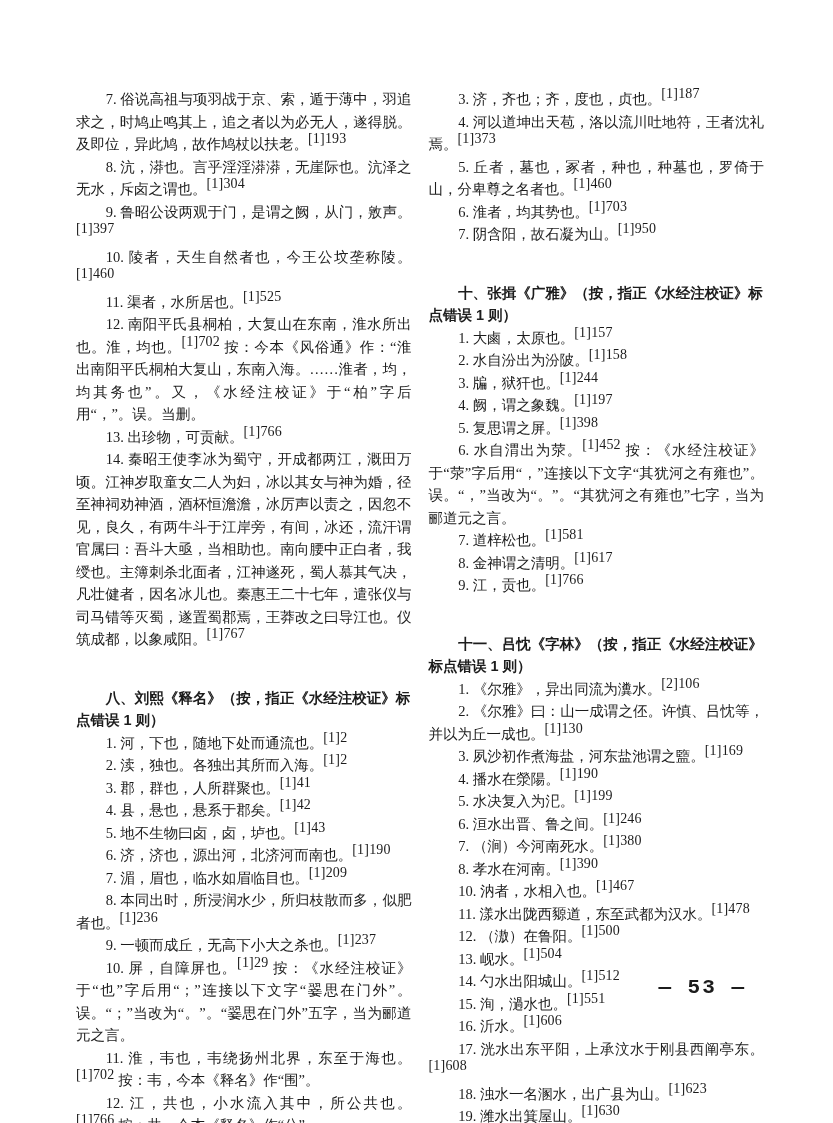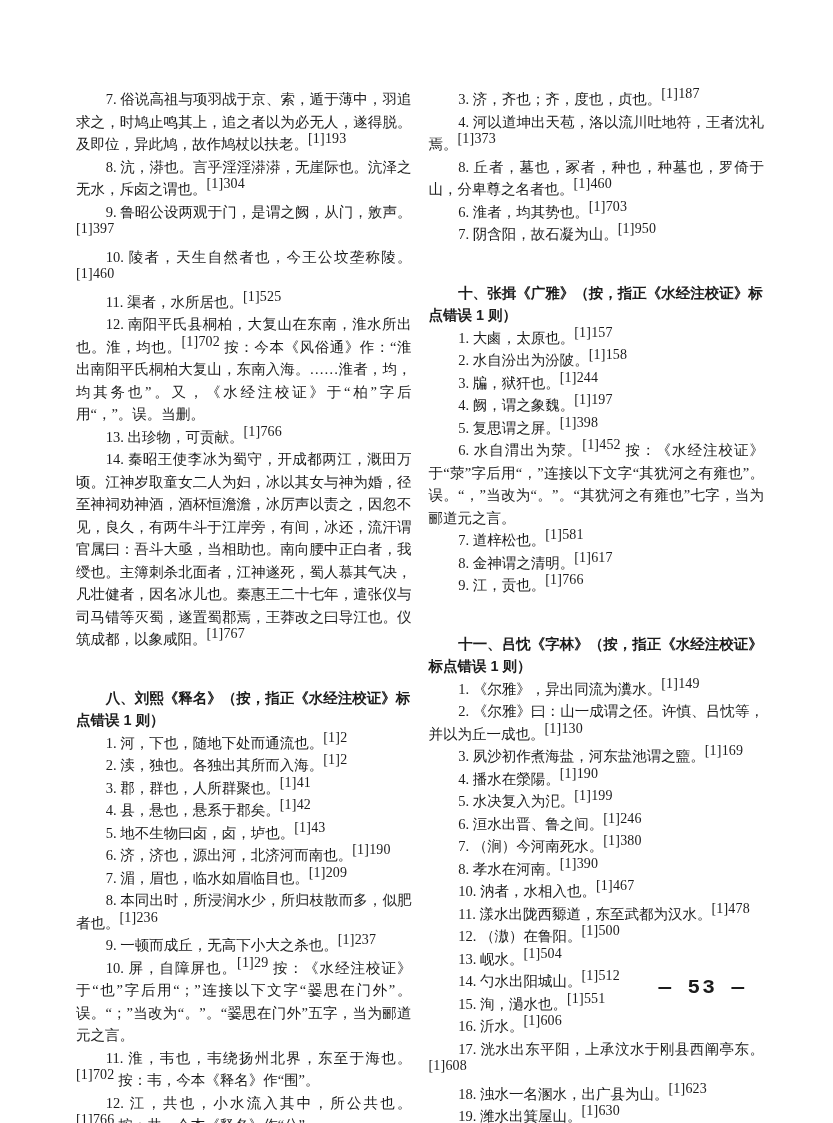--- a/index.html
+++ b/index.html
@@ -83,35 +83,35 @@
         <p class="body"><span>8. 本同出时，所浸润水少，所归枝散而多，似肥者也。</span><sup class="ref">[1]236</sup></p>
         <p class="body"><span>9. 一顿而成丘，无高下小大之杀也。</span><sup class="ref">[1]237</sup></p>
         <p class="body"><span>10. 屏，自障屏也。</span><sup class="ref">[1]29</sup><span> 按：《水经注校证》于“也”字后用“；”连接以下文字“翣思在门外”。误。“；”当改为“。”。“翣思在门外”五字，当为郦道元之言。</span></p>
         <p class="body"><span>11. 淮，韦也，韦绕扬州北界，东至于海也。</span><sup class="ref">[1]702</sup><span> 按：韦，今本《释名》作“围”。</span></p>
         <p class="body"><span>12. 江，共也，小水流入其中，所公共也。</span><sup class="ref">[1]766</sup><span> 按：共，今本《释名》作“公”。</span></p>
         <p class="heading"><span>九、《春秋说题辞》（按，此书已散佚）</span></p>
       </div>
     <div class="col" id="col-right">
         <p class="body"><span>3. 济，齐也；齐，度也，贞也。</span><sup class="ref">[1]187</sup></p>
         <p class="body"><span>4. 河以道坤出天苞，洛以流川吐地符，王者沈礼焉。</span><sup class="ref">[1]373</sup></p>
-        <p class="body"><span>8. 丘者，墓也，冢者，种也，种墓也，罗倚于山，分卑尊之名者也。</span><sup class="ref">[1]460</sup></p>
+        <p class="body"><span>5. 丘者，墓也，冢者，种也，种墓也，罗倚于山，分卑尊之名者也。</span><sup class="ref">[1]460</sup></p>
         <p class="body"><span>6. 淮者，均其势也。</span><sup class="ref">[1]703</sup></p>
         <p class="body"><span>7. 阴含阳，故石凝为山。</span><sup class="ref">[1]950</sup></p>
         <p class="heading"><span>十、张揖《广雅》（按，指正《水经注校证》标点错误 1 则）</span></p>
         <p class="body"><span>1. 大鹵，太原也。</span><sup class="ref">[1]157</sup></p>
         <p class="body"><span>2. 水自汾出为汾陂。</span><sup class="ref">[1]158</sup></p>
         <p class="body"><span>3. 牑，狱犴也。</span><sup class="ref">[1]244</sup></p>
         <p class="body"><span>4. 阙，谓之象魏。</span><sup class="ref">[1]197</sup></p>
         <p class="body"><span>5. 复思谓之屏。</span><sup class="ref">[1]398</sup></p>
         <p class="body"><span>6. 水自渭出为荥。</span><sup class="ref">[1]452</sup><span> 按：《水经注校证》于“荥”字后用“，”连接以下文字“其犹河之有雍也”。误。“，”当改为“。”。“其犹河之有雍也”七字，当为郦道元之言。</span></p>
         <p class="body"><span>7. 道梓松也。</span><sup class="ref">[1]581</sup></p>
         <p class="body"><span>8. 金神谓之清明。</span><sup class="ref">[1]617</sup></p>
         <p class="body"><span>9. 江，贡也。</span><sup class="ref">[1]766</sup></p>
         <p class="heading"><span>十一、吕忱《字林》（按，指正《水经注校证》标点错误 1 则）</span></p>
-        <p class="body"><span>1. 《尔雅》，异出同流为瀵水。</span><sup class="ref">[1]149</sup></p>
+        <p class="body"><span>1. 《尔雅》，异出同流为瀵水。</span><sup class="ref">[2]106</sup></p>
         <p class="body"><span>2. 《尔雅》曰：山一成谓之伾。许慎、吕忱等，并以为丘一成也。</span><sup class="ref">[1]130</sup></p>
         <p class="body"><span>3. 夙沙初作煮海盐，河东盐池谓之盬。</span><sup class="ref">[1]169</sup></p>
         <p class="body"><span>4. 播水在滎陽。</span><sup class="ref">[1]190</sup></p>
         <p class="body"><span>5. 水决复入为汜。</span><sup class="ref">[1]199</sup></p>
         <p class="body"><span>6. 洹水出晋、鲁之间。</span><sup class="ref">[1]246</sup></p>
         <p class="body"><span>7. （涧）今河南死水。</span><sup class="ref">[1]380</sup></p>
         <p class="body"><span>8. 孝水在河南。</span><sup class="ref">[1]390</sup></p>
         <p class="body"><span>10. 汭者，水相入也。</span><sup class="ref">[1]467</sup></p>
         <p class="body"><span>11. 漾水出陇西豲道，东至武都为汉水。</span><sup class="ref">[1]478</sup></p>
         <p class="body"><span>12. （滶）在鲁阳。</span><sup class="ref">[1]500</sup></p>

